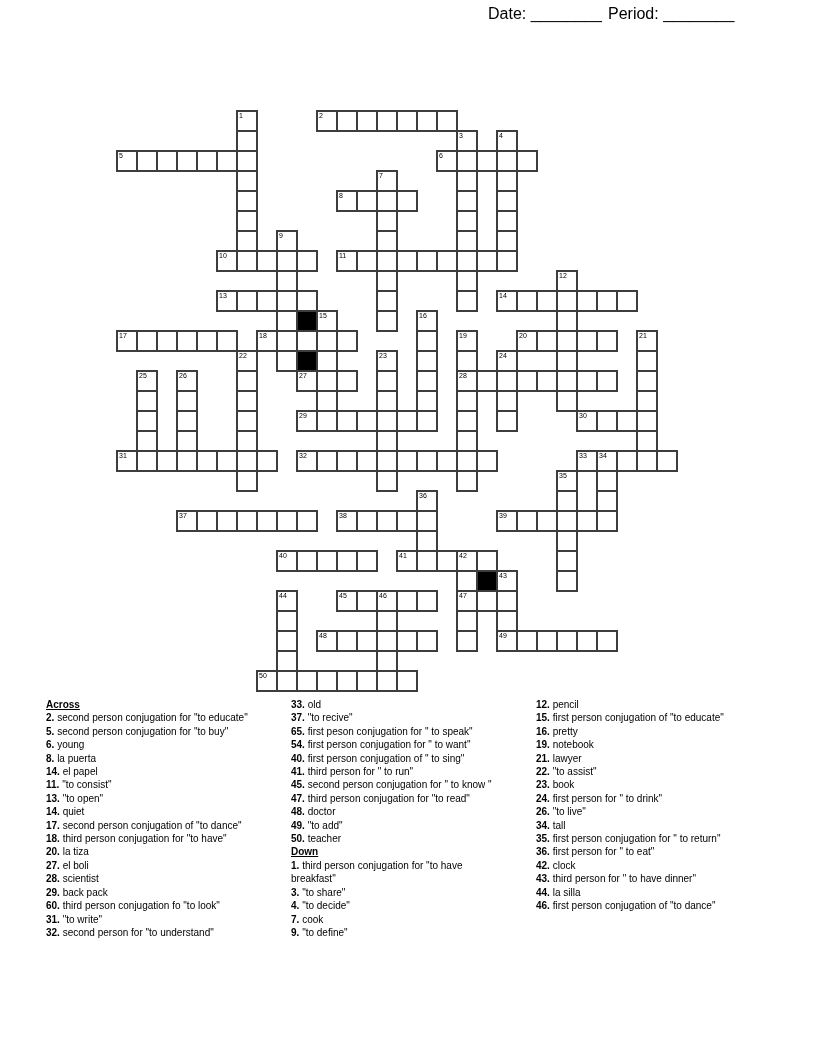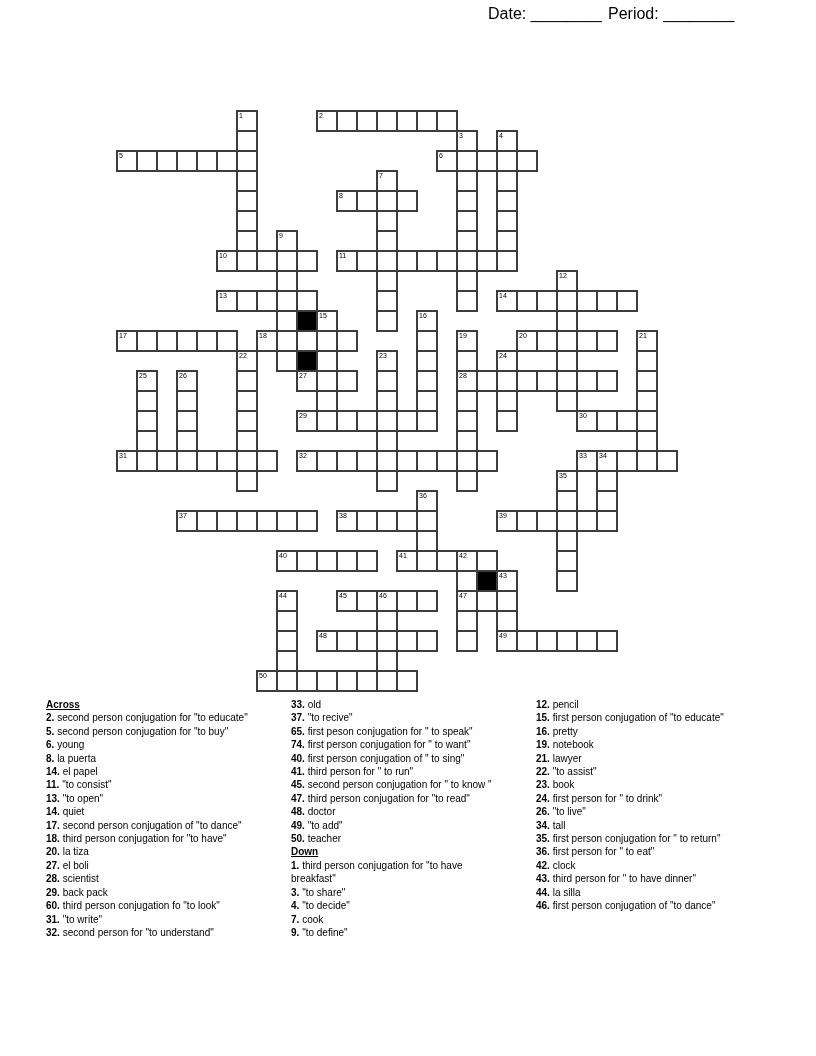--- a/index.html
+++ b/index.html
@@ -415,21 +415,21 @@
       <div class="clue-item"><b>28. </b>scientist</div>
       <div class="clue-item"><b>29. </b>back pack</div>
       <div class="clue-item"><b>60. </b>third person conjugation fo "to look"</div>
       <div class="clue-item"><b>31. </b>"to write"</div>
       <div class="clue-item"><b>32. </b>second person for "to understand"</div>
     </div>
   <div class="clue-col" id="clue-col-2">
       <div class="clue-item"><b>33. </b>old</div>
       <div class="clue-item"><b>37. </b>"to recive"</div>
       <div class="clue-item"><b>65. </b>first peson conjugation for " to speak"</div>
-      <div class="clue-item"><b>74. </b>first person conjugation for " to want"</div>
+      <div class="clue-item"><b>54. </b>first person conjugation for " to want"</div>
       <div class="clue-item"><b>40. </b>first person conjugation of " to sing"</div>
       <div class="clue-item"><b>41. </b>third person for " to run"</div>
       <div class="clue-item"><b>45. </b>second person conjugation for " to know "</div>
       <div class="clue-item"><b>47. </b>third person conjugation for "to read"</div>
       <div class="clue-item"><b>48. </b>doctor</div>
       <div class="clue-item"><b>49. </b>"to add"</div>
       <div class="clue-item"><b>50. </b>teacher</div>
       <div class="clue-header">Down</div>
       <div class="clue-item"><b>1. </b>third person conjugation for "to have breakfast"</div>
       <div class="clue-item"><b>3. </b>"to share"</div>

